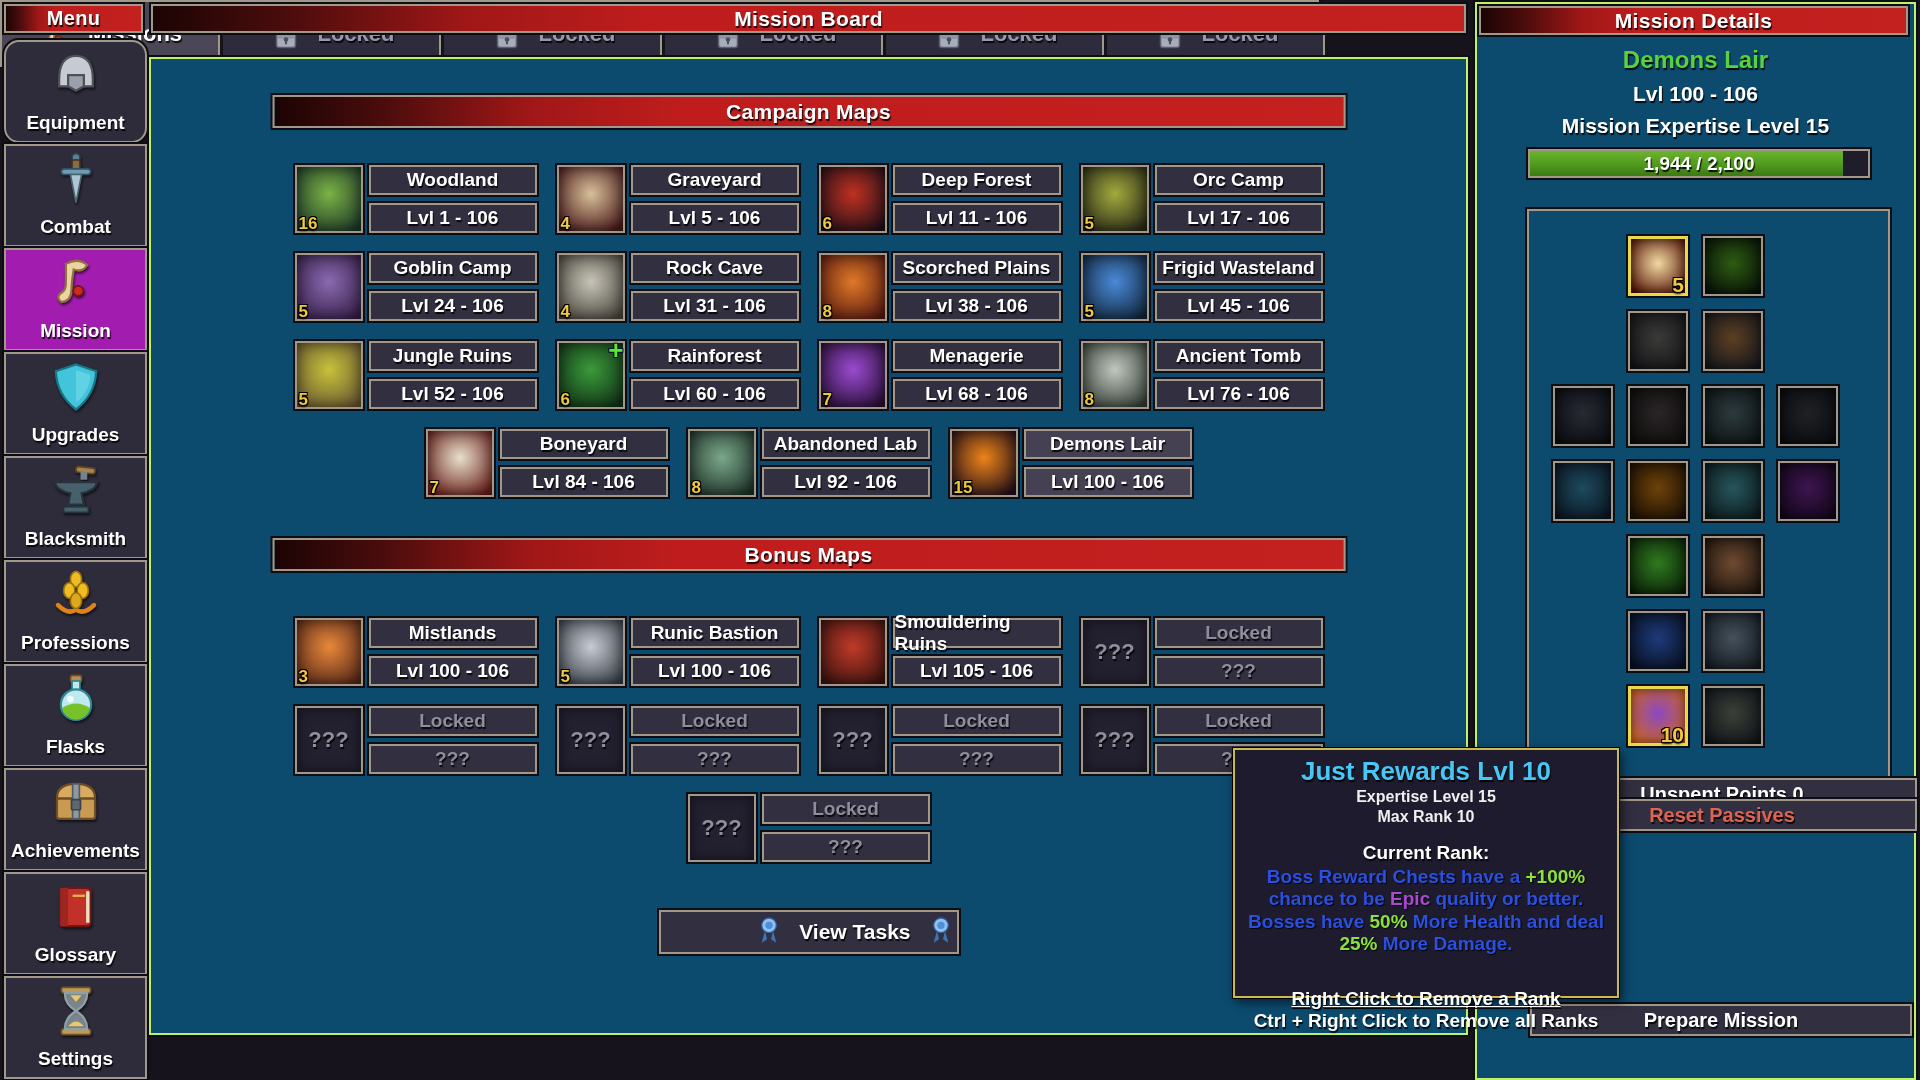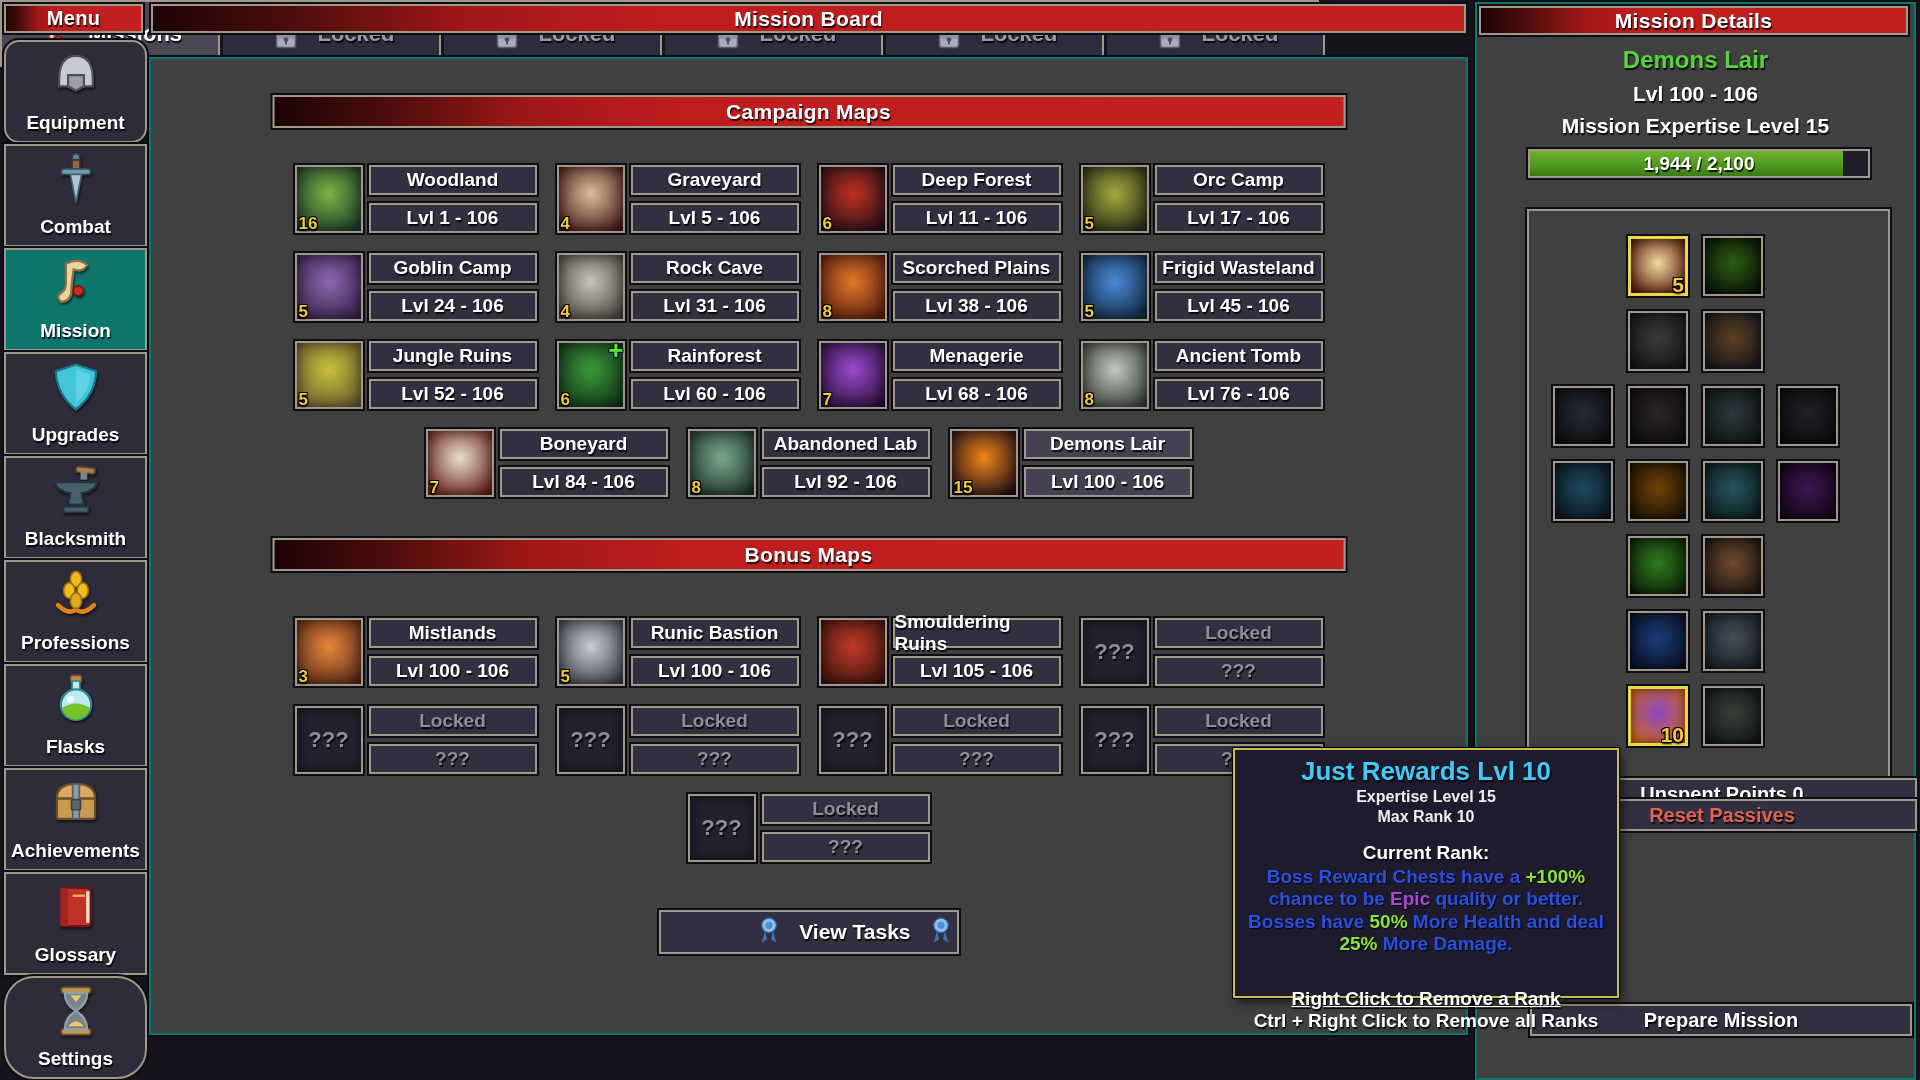--- a/index.html
+++ b/index.html
@@ -10,29 +10,29 @@
     -webkit-font-smoothing:antialiased;
   }
   .ts{text-shadow:1px 2px 1px rgba(0,0,0,.85);}
   .red-bar{
     position:absolute;
     background:linear-gradient(90deg,#1c0404 0%,#4a0c0c 10%,#a11717 24%,#bf1d1d 38%,#c32020 100%);
     border:2px solid #a09888;box-shadow:0 0 0 2px #0e0c14;
     display:flex;align-items:center;justify-content:center;
     font-size:21px;letter-spacing:.3px;
   }
-  .panel{position:absolute;background:#404040;border:2px solid #0f766e;box-shadow:0 0 0 2px #0e0c14;}
+  .panel{position:absolute;background:#0c4a6e;border:2px solid #bef264;box-shadow:0 0 0 2px #0e0c14;}
 
   
   .side-item{
     position:absolute;left:4px;width:139px;height:99px;
     background:#2e2b3a;border:2px solid #a09888;box-shadow:0 0 0 2px #0e0c14;
     cursor:pointer;
   }
-  .side-item.active{background:#0f766e;}
+  .side-item.active{background:#a21caf;}
   .side-icon{position:absolute;top:6px;left:50%;transform:translateX(-50%);width:54px;height:54px;}
   .side-icon svg{width:100%;height:100%;filter:drop-shadow(1px 2px 1px rgba(0,0,0,.6));}
   .side-label{position:absolute;bottom:7px;width:100%;text-align:center;font-size:19px;text-shadow:1px 2px 1px rgba(0,0,0,.85);}
 
   
   #board-content{left:149px;top:37px;width:1315px;height:974px;margin-top:20px;}
   .sec-header{left:50%;transform:translateX(-50%);width:1069px;height:29px;}
   .map-row{position:absolute;left:0;right:0;display:flex;justify-content:center;gap:20px;}
   .map-card{width:242px;height:68px;display:flex;cursor:pointer;}
   .map-icon{
@@ -204,21 +204,21 @@
     </div>
     <div class="side-item" style="top: 872px;">
       <span class="side-icon"><svg viewBox="0 0 48 48">
           <rect x="10" y="7" width="27" height="34" rx="3" fill="#c23129" stroke="#6f1712" stroke-width="2"></rect>
           <rect x="10" y="7" width="7" height="34" fill="#9e2620"></rect>
           <rect x="33" y="10" width="3" height="28" fill="#ecdfc2"></rect>
           <path d="M21 14 H32" stroke="#e8b84a" stroke-width="2"></path>
         </svg></span>
       <span class="side-label">Glossary</span>
     </div>
-    <div class="side-item" style="top: 976px; border-radius: 30px;">
+    <div class="side-item" style="top: 976px;">
       <span class="side-icon"><svg viewBox="0 0 48 48">
           <rect x="11" y="3" width="26" height="5" rx="2" fill="#bd9a58" stroke="#6f522a" stroke-width="1.5"></rect>
           <rect x="11" y="40" width="26" height="5" rx="2" fill="#bd9a58" stroke="#6f522a" stroke-width="1.5"></rect>
           <path d="M14 8 H34 Q34 18 24 24 Q34 30 34 40 H14 Q14 30 24 24 Q14 18 14 8 Z" fill="#d8ecee" fill-opacity="0.5" stroke="#8fa0a6" stroke-width="2"></path>
           <path d="M17 37.5 Q24 29 31 37.5 Z" fill="#eac968"></path>
           <path d="M19 10 H29 L24 16 Z" fill="#eac968"></path>
         </svg></span>
       <span class="side-label">Settings</span>
     </div>
   </div>

